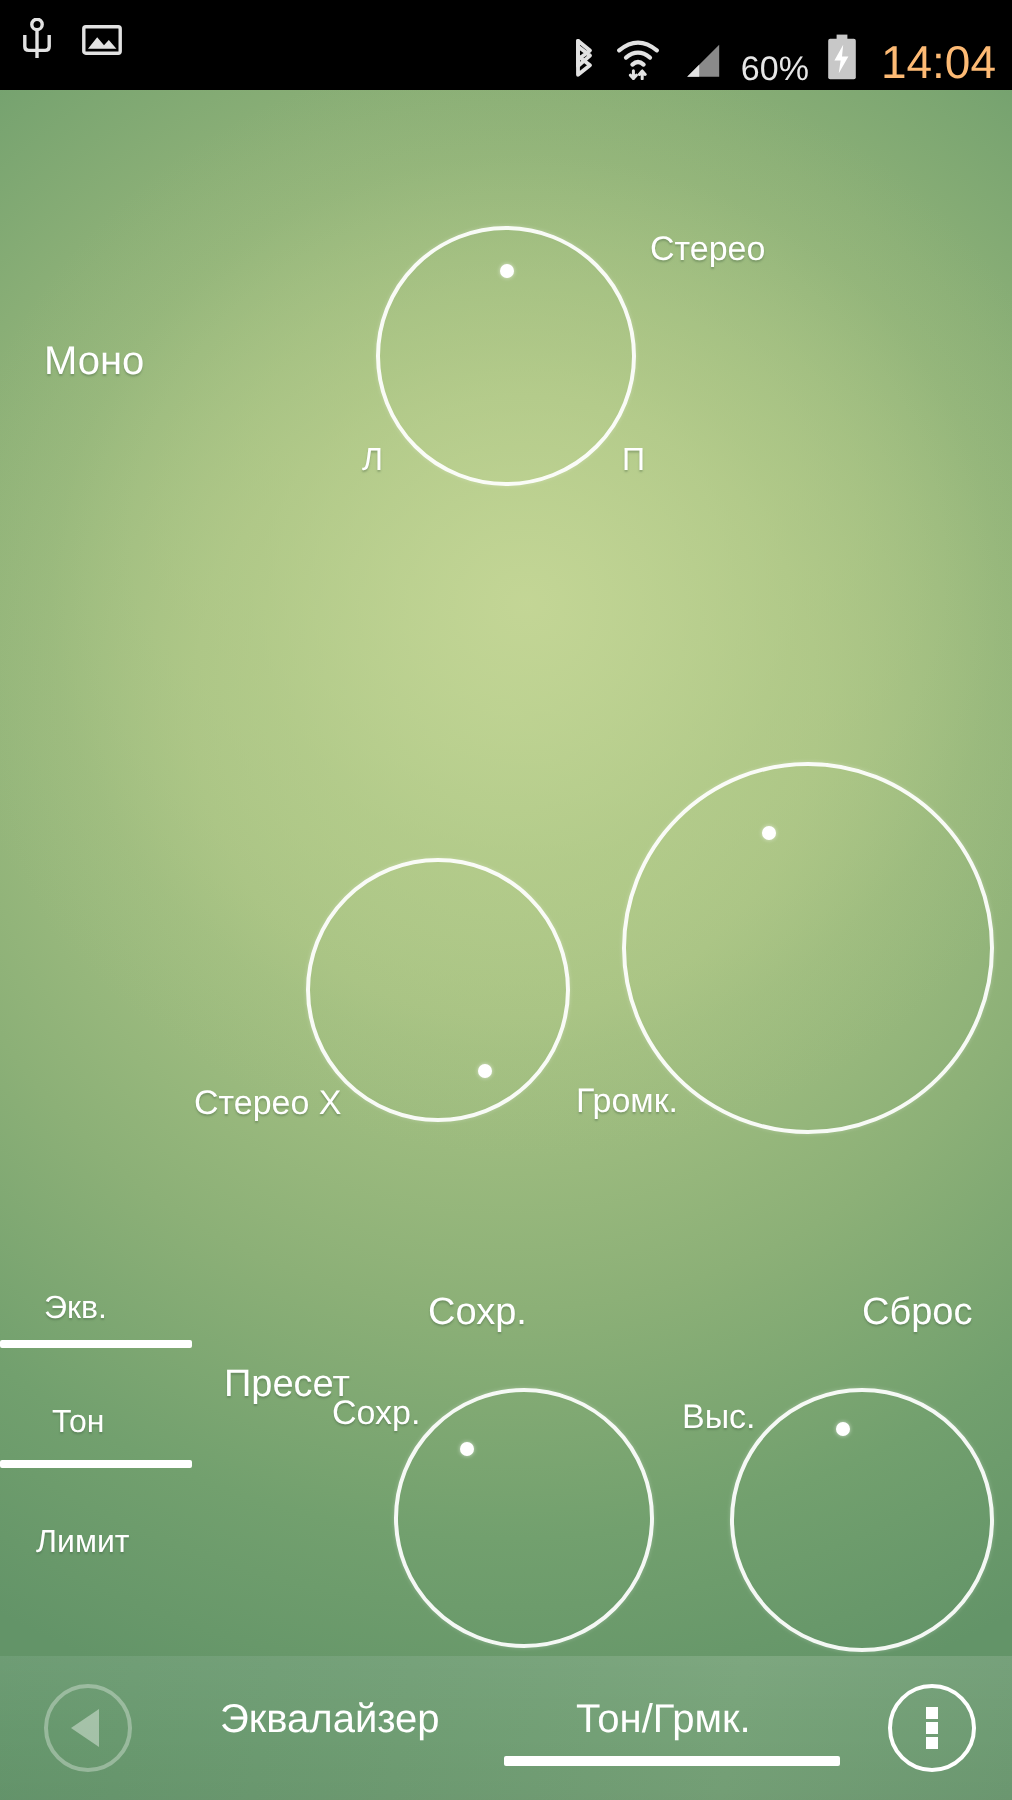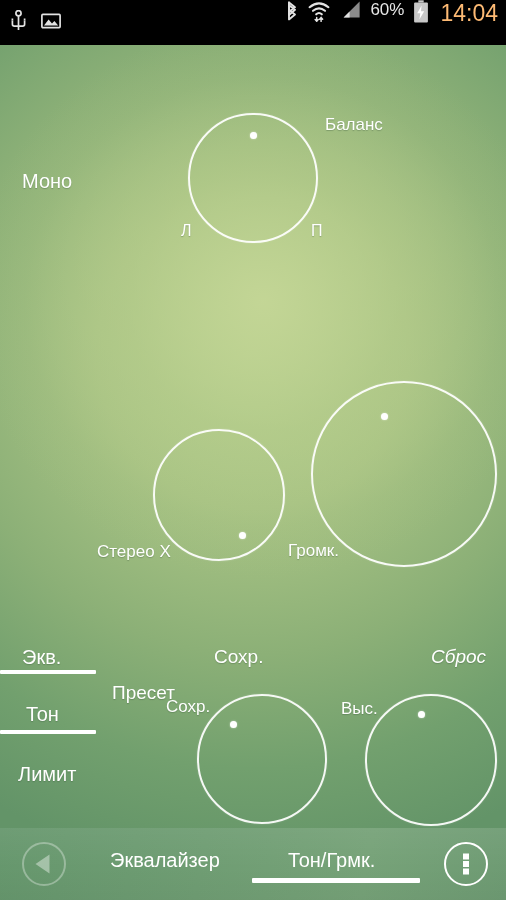--- a/index.html
+++ b/index.html
@@ -21,21 +21,21 @@
     width:506px; height:45px;
     background:#000;
     z-index:50;
   }
   #statusbar .sb-left {
     position:absolute; left:10px; top:0; height:45px;
     display:flex; align-items:center; gap:14px;
   }
   #statusbar .sb-right {
     position:absolute; right:8px; top:0; height:45px;
-    display:flex; align-items:flex-start; gap:9px;
+    display:flex; align-items:flex-end; gap:9px;
   }
   .sb-ico { display:block; }
   .sb-pct {
     color:#e6e6e6; font-size:17px; letter-spacing:0px;
     font-family:"Liberation Sans",sans-serif;
   }
   .sb-clock {
     color:#fdba74; font-size:23px; letter-spacing:0px;
     font-family:"Liberation Sans",sans-serif;
     margin-left:2px;
@@ -72,21 +72,21 @@
     font-size:17px;
     white-space:nowrap;
     text-shadow:0 1px 1px rgba(60,90,60,0.35);
   }
   .klabel.small { font-size:16px; }
 
   
   .side-item {
     position:absolute;
     color:#ffffff;
-    font-size:20px;
+    font-size:16px;
     white-space:nowrap;
     text-shadow:0 1px 1px rgba(60,90,60,0.35);
   }
   .side-rule {
     position:absolute;
     left:0;
     height:4px;
     background:#ffffff;
     border-radius:1px;
   }
@@ -184,21 +184,21 @@
     </div>
   </div>
 
   <div id="canvas">
 
     <div class="side-item" style="left:22px; top:125px; font-size:20px;">Моно</div>
 
     <div class="knob" id="knob-balance" style="left: 188px; top: 68px; width: 130px; height: 130px;">
       <div class="dot" style="left: 59.5px; top: 16.6px;"></div>
     </div>
-    <div class="klabel" id="lab-balance" style="left: 325px; top: 70px;">Баланс</div>
+    <div class="klabel" id="lab-balance" style="left: 325px; top: 70px;">Стерео</div>
     <div class="klabel small" id="lab-balance-l" style="left: 181px; top: 177px;">Л</div>
     <div class="klabel small" id="lab-balance-r" style="left: 311px; top: 177px;">П</div>
 
     <div class="knob" id="knob-stereo-x" style="left: 153px; top: 384px; width: 132px; height: 132px;">
       <div class="dot" style="left: 83.6px; top: 100.51px;"></div>
     </div>
     <div class="klabel" id="lab-stereo-x" style="left: 97px; top: 497px;">Стерео X</div>
 
     <div class="knob" id="knob-volume" style="left: 311px; top: 336px; width: 186px; height: 186px;">
       <div class="dot" style="left: 67.8194px; top: 30.3434px;"></div>
@@ -216,21 +216,21 @@
     <div class="klabel" id="lab-treble" style="left: 341px; top: 654px;">Выс.</div>
 
     <div class="side-item" style="left:22px; top:601px;">Экв.</div>
     <div class="side-rule" style="top:625px; width:96px;"></div>
     <div class="side-item" style="left:26px; top:658px;">Тон</div>
     <div class="side-rule" style="top:685px; width:96px;"></div>
     <div class="side-item" style="left:18px; top:718px;">Лимит</div>
 
     <div class="act" style="left:112px; top:637px;">Пресет</div>
     <div class="act" style="left:214px; top:601px;">Сохр.</div>
-    <div class="act" style="left:431px; top:601px;font-style:italic;">Сброс</div>
+    <div class="act" style="left:431px; top:601px;">Сброс</div>
 
   </div>
 
   <div id="bottombar">
     <div class="sheen"></div>
 
     <div class="circbtn" style="left:21px; top:843px; width:46px; height:46px; top:13px;">
       <svg width="46" height="46" viewBox="0 0 46 46">
         <circle cx="23" cy="23" r="21" fill="none" stroke="rgba(255,255,255,0.32)" stroke-width="2"></circle>
         <path d="M28.5 13.5 L28.5 32.5 L14.5 23 Z" fill="rgba(255,255,255,0.40)"></path>

